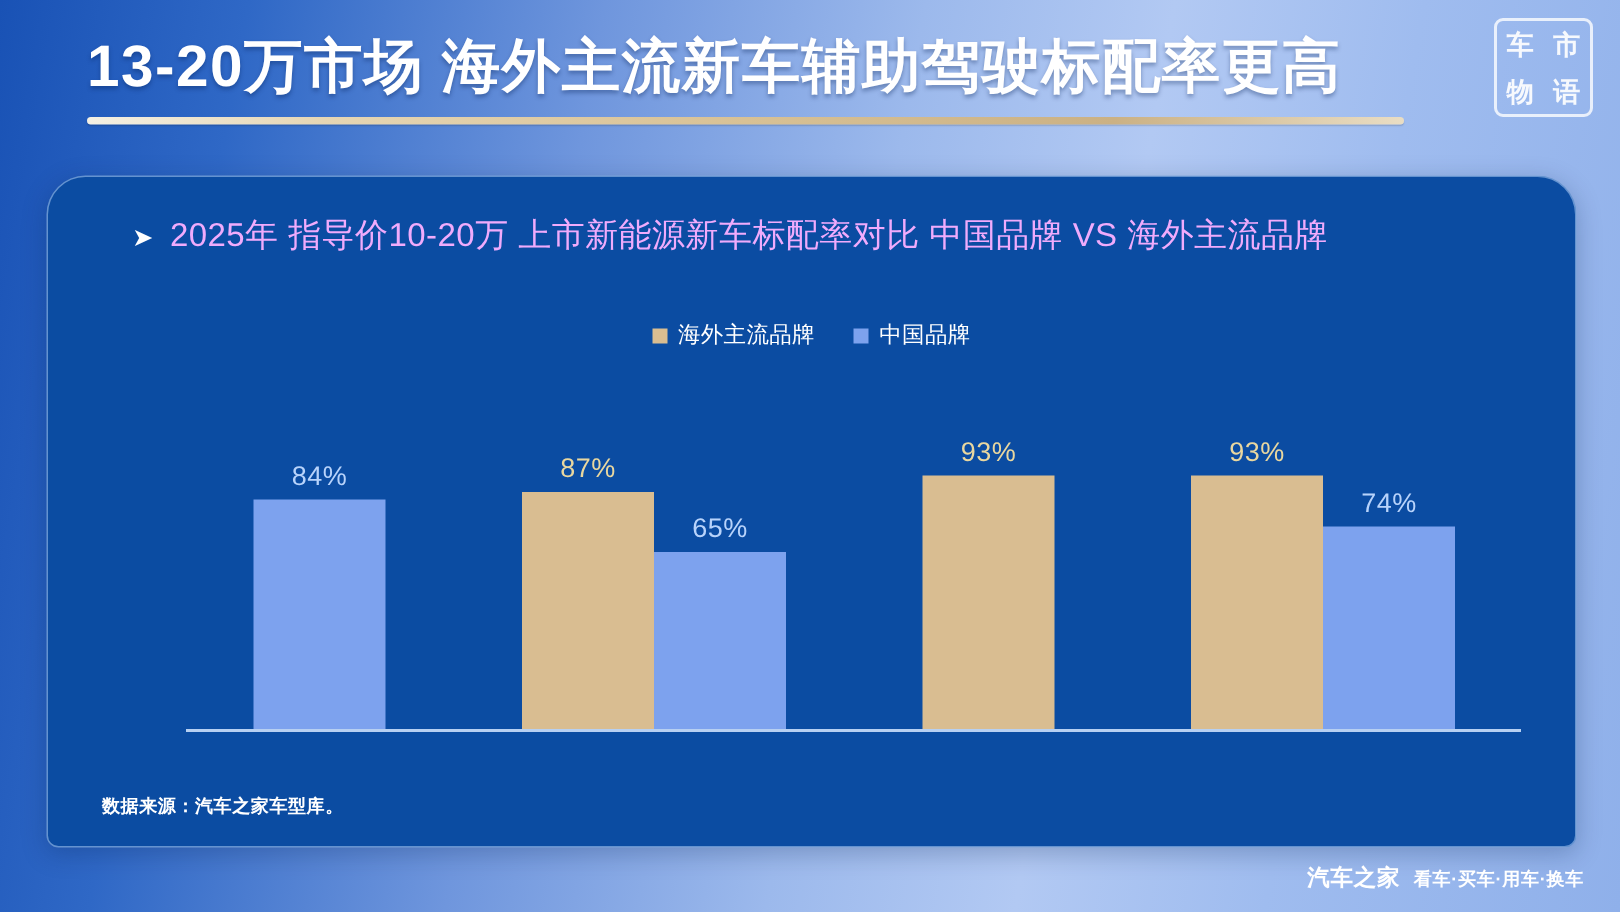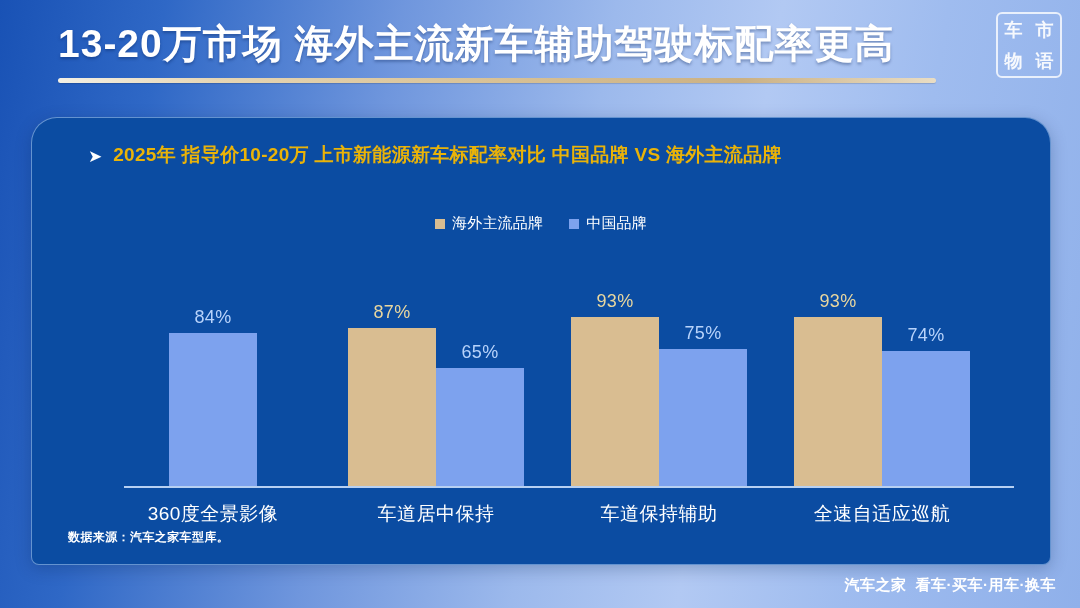--- a/index.html
+++ b/index.html
@@ -110,23 +110,23 @@
     gap: 11px;
     white-space: nowrap;
   }
   #subtitle-bullet {
     color: #ffffff;
     font-size: 17px;
     line-height: 1;
     transform: translateY(1px);
   }
   #subtitle-text {
-    color: #eab308;
-    font-size: 19px;
-    font-weight: 700;
+    color: #f0abfc;
+    font-size: 22px;
+    font-weight: 400;
     letter-spacing: .3px;
   }
 
   
   #legend {
     position: absolute;
     top: 96px;
     left: 0;
     width: 100%;
     display: flex;
@@ -237,21 +237,21 @@
     gap: 9px;
     color: #ffffff;
     white-space: nowrap;
   }
   #footer-brand-name {
     font-size: 15px;
     font-weight: 700;
     letter-spacing: .5px;
   }
   #footer-brand-tagline {
-    font-size: 15px;
+    font-size: 12px;
     font-weight: 700;
     letter-spacing: .5px;
   }
 </style>
 </head>
 <body>
 
 <div id="slide">
 
   <div id="header-band">
@@ -302,43 +302,33 @@
           <div class="bar-wrap bar-china">
             <div class="bar-value" style="bottom: 123px;">65%</div>
             <div class="bar-rect" style="height: 118px; background: rgb(125, 162, 238);"></div>
           </div>
         </div>
         <div class="group" style="left: 478px;">
           <div class="bar-wrap bar-overseas">
             <div class="bar-value" style="bottom: 174px;">93%</div>
             <div class="bar-rect" style="height: 169px; background: rgb(217, 189, 145);"></div>
           </div>
-          <div class="bar-wrap bar-china">
-            <div class="bar-value" style="bottom: 142px;">75%</div>
-            <div class="bar-rect" style="height: 137px; background: rgb(125, 162, 238);"></div>
-          </div>
         </div>
         <div class="group" style="left: 701px;">
           <div class="bar-wrap bar-overseas">
             <div class="bar-value" style="bottom: 174px;">93%</div>
             <div class="bar-rect" style="height: 169px; background: rgb(217, 189, 145);"></div>
           </div>
           <div class="bar-wrap bar-china">
             <div class="bar-value" style="bottom: 140px;">74%</div>
             <div class="bar-rect" style="height: 135px; background: rgb(125, 162, 238);"></div>
           </div>
         </div>
       </div>
 
-    <div id="cat-row">
-        <div class="cat-label" style="left: 32px; width: 178px;">360度全景影像</div>
-        <div class="cat-label" style="left: 255px; width: 178px;">车道居中保持</div>
-        <div class="cat-label" style="left: 478px; width: 178px;">车道保持辅助</div>
-        <div class="cat-label" style="left: 701px; width: 178px;">全速自适应巡航</div>
-      </div>
 
     <div id="footer-source">数据来源：汽车之家车型库。</div>
   </div>
 
   <div id="footer-brand">
     <span id="footer-brand-name">汽车之家</span>
     <span id="footer-brand-tagline">看车·买车·用车·换车</span>
   </div>
 
 </div>

